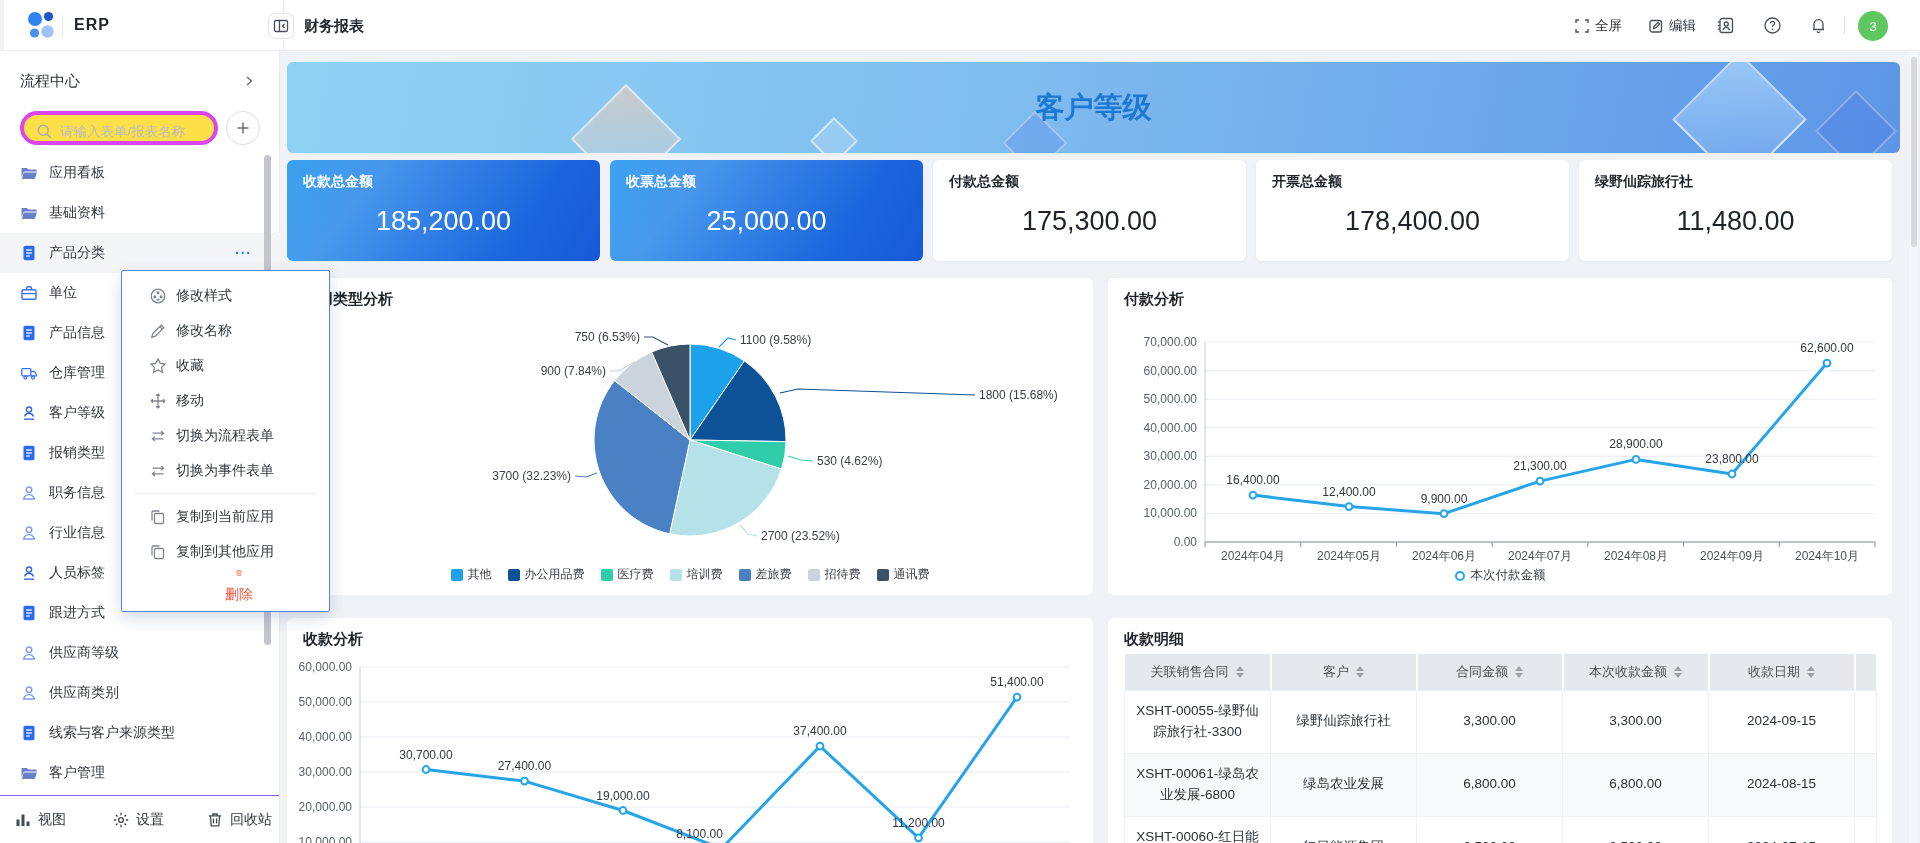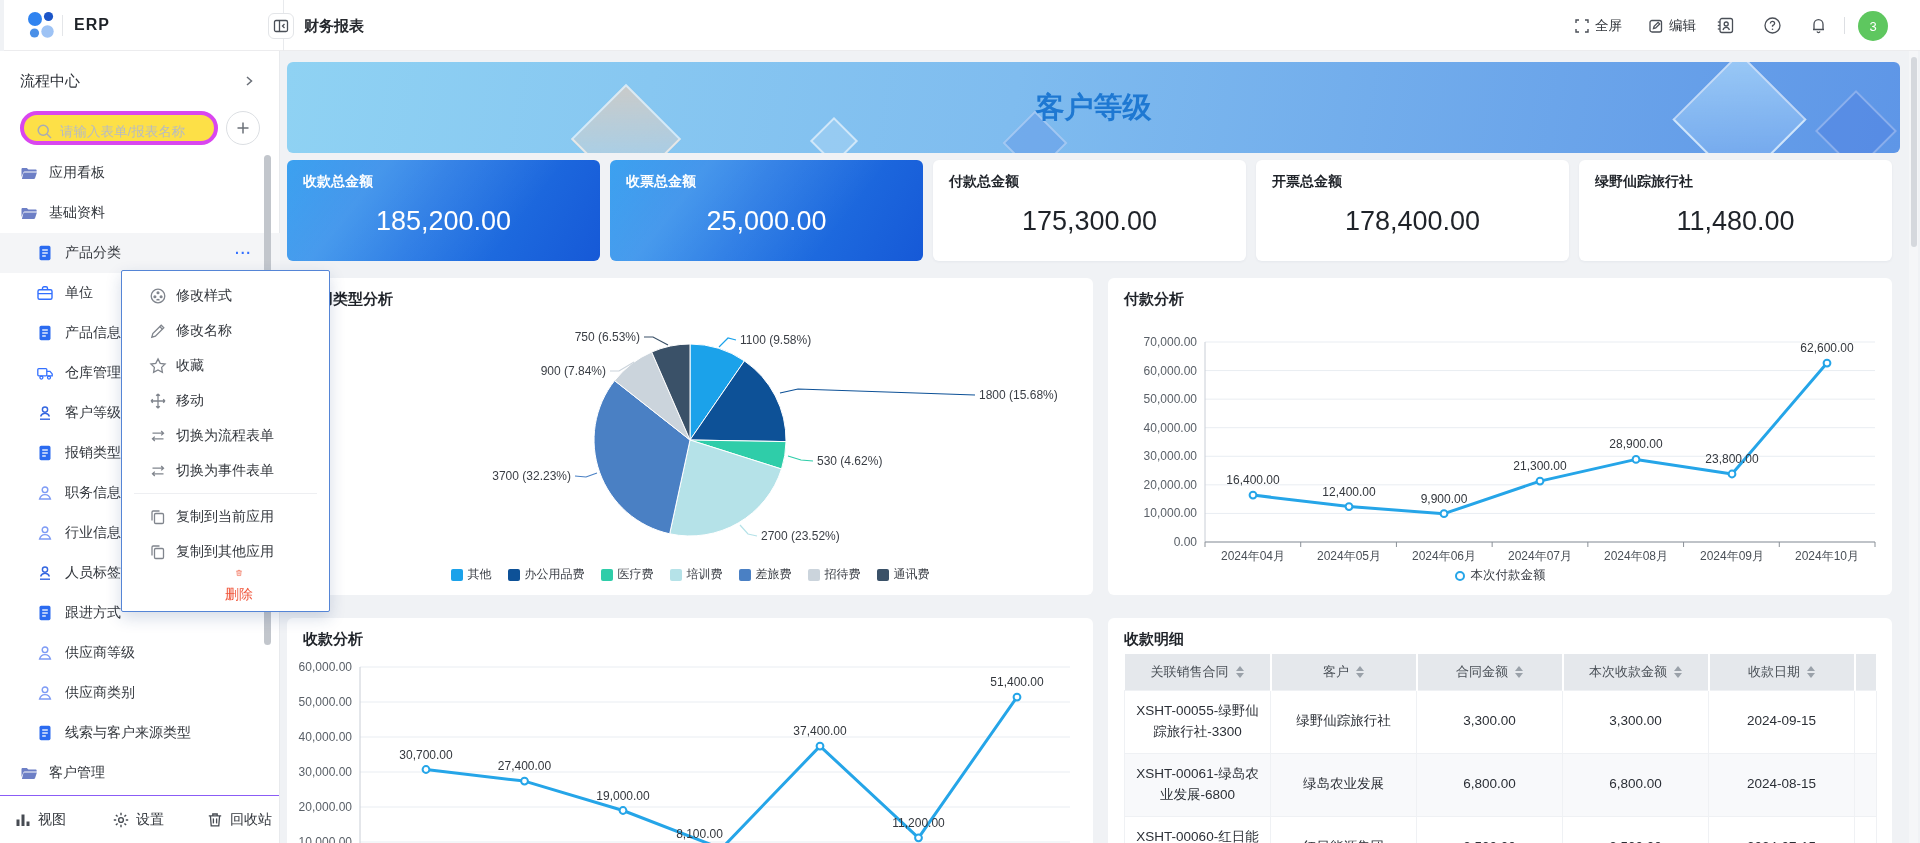--- a/index.html
+++ b/index.html
@@ -31,21 +31,21 @@
     border-radius:17px; background:#fde047; }
   #search-input { position:absolute; left:36px; top:1px; width:155px; height:30px; border:none; outline:none;
     font-size:13.5px; color:#333; background:transparent; }
   #search-input::placeholder { color:#B7BBC2; }
   #search-glyph { position:absolute; left:12px; top:8px; }
   #add-btn { position:absolute; left:226px; top:0; width:34px; height:34px; border:1px solid #DCDFE3;
     border-radius:50%; background:#fff; display:flex; align-items:center; justify-content:center; cursor:pointer; }
   #side-nav { position:absolute; left:0; top:102px; width:280px; }
   .nav-item { height:40px; display:flex; align-items:center; gap:11px; font-size:14px; color:#33373D; cursor:pointer; position:relative;}
   .nav-item.lvl1 { padding-left:20px; }
-  .nav-item.lvl2 { padding-left:36px; }
+  .nav-item.lvl2 { padding-left:20px; }
   .nav-item.selected { background:#F4F5F7; }
   .nav-more { position:absolute; right:28px; color:#3370FF; font-weight:bold; letter-spacing:1px; font-size:14px;}
   #side-scrollbar { position:absolute; left:264px; top:104px; width:7px; height:490px; background:#C2C6CC; border-radius:4px; }
   #side-footer { position:absolute; left:0; top:744px; width:279px; height:48px; border-top:1px solid #8b5cf6;
     display:flex; align-items:center; background:#fff;}
   .foot-item { display:flex; align-items:center; gap:6px; font-size:14px; color:#33373D; cursor:pointer; }
   .foot-item:nth-child(1){ margin-left:14px;} .foot-item:nth-child(2){ margin-left:46px;} .foot-item:nth-child(3){ margin-left:42px;}
 
   
   #ctx-menu { position:absolute; left:121px; top:270px; width:209px; background:#fff; z-index:30;

